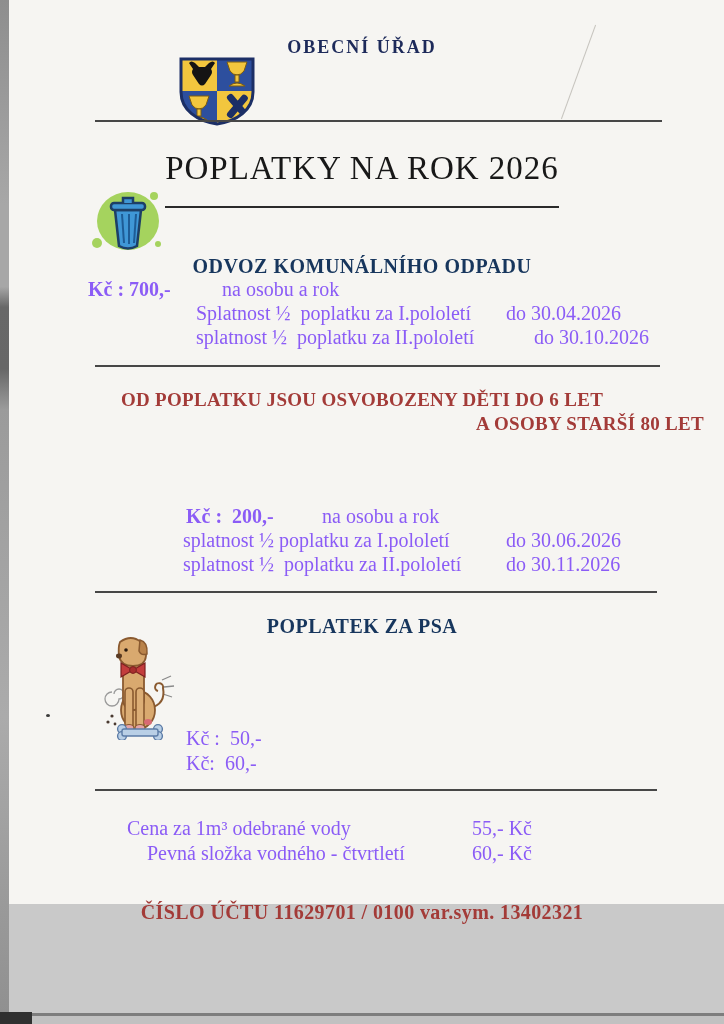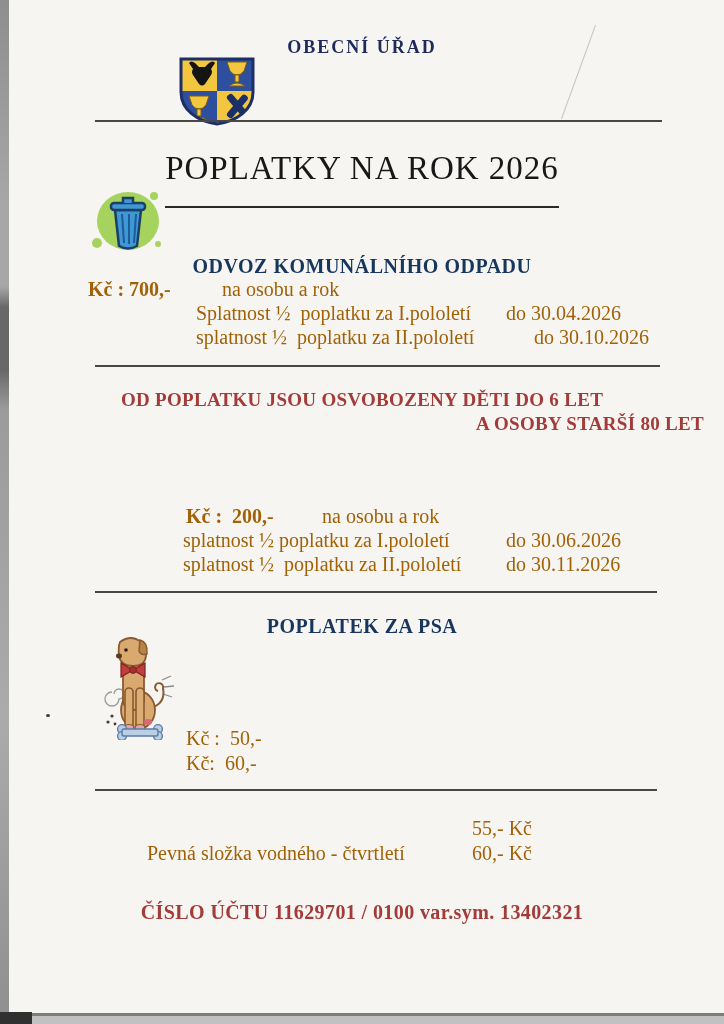--- a/index.html
+++ b/index.html
@@ -2,28 +2,28 @@
 <html><head>
 <meta charset="utf-8">
 <style>
   html,body{margin:0;padding:0;}
   body{
     width:724px;height:1024px;overflow:hidden;position:relative;
     background:#c9c9c9;
     font-family:"Liberation Serif", serif;
   }
   .paper{
-    position:absolute;left:0;top:0;width:724px;height:1024px;
+    position:absolute;left:0;top:0;width:724px;height:904px;
     background:#f6f5f2;
   }
   .abs{position:absolute;}
   .center{left:20px;width:684px;text-align:center;}
   .pre{white-space:pre;}
   .navy{color:#17365d;}
-  .body-text{font-size:20px;color:#a16207;}
+  .body-text{font-size:20px;color:#8b5cf6;}
   .bold{font-weight:bold;}
   .rule{height:2px;background:#474747;}
   .org-name{
     font-size:18px;font-weight:bold;letter-spacing:2px;color:#1d2a5a;
     font-family:"Liberation Serif", serif;
   }
   .village-name{
     font-family:"Liberation Sans", sans-serif;
     font-size:58px;font-weight:bold;color:#2b3876;letter-spacing:1px;
     text-shadow:2px 2px 1px #d8cc9b, -1px -1px 1px #e8e1c4,
@@ -190,20 +190,21 @@
         <circle cx="62" cy="106" r="4.4"></circle>
       <rect x="26" y="99" width="36" height="7" rx="2"></rect>
     </g>
   </svg>
 
   <div class="abs body-text pre" style="left:186px;top:727px;">Kč :  50,-</div>
   <div class="abs body-text pre" style="left:186px;top:752px;">Kč:  60,-</div>
 
   <div class="abs rule" style="top:789px;left:95px;width:562px;"></div>
 
+  <div class="abs body-text" style="left:127px;top:817px;">Cena za 1m³ odebrané vody</div>
   <div class="abs body-text" style="left:472px;top:817px;">55,- Kč</div>
   <div class="abs body-text" style="left:127px;top:842px;margin-left:20px;">Pevná složka vodného - čtvrtletí</div>
   <div class="abs body-text" style="left:472px;top:842px;">60,- Kč</div>
 
   <div class="abs center account" style="top:901px;">ČÍSLO ÚČTU 11629701 / 0100 var.sym. 13402321</div>
 
   <div class="abs bottom-edge"></div>
   <div class="abs corner-mark"></div>
 </div>
 

